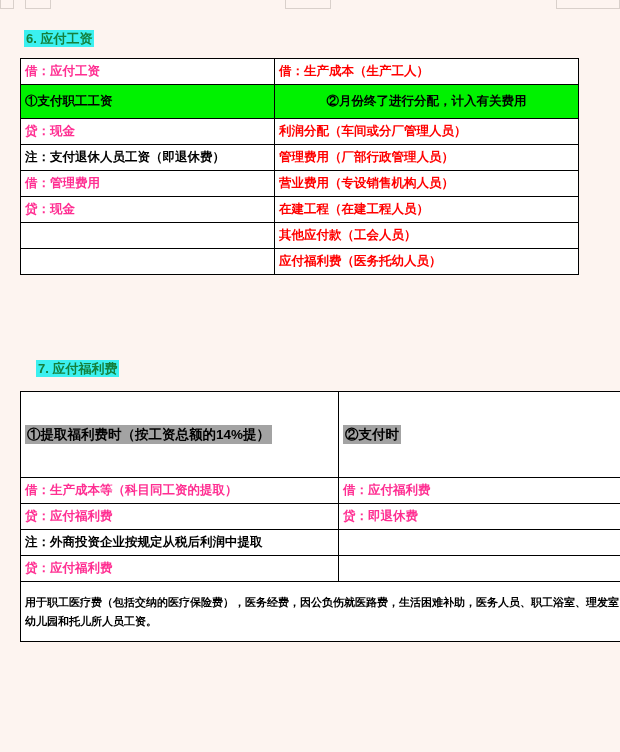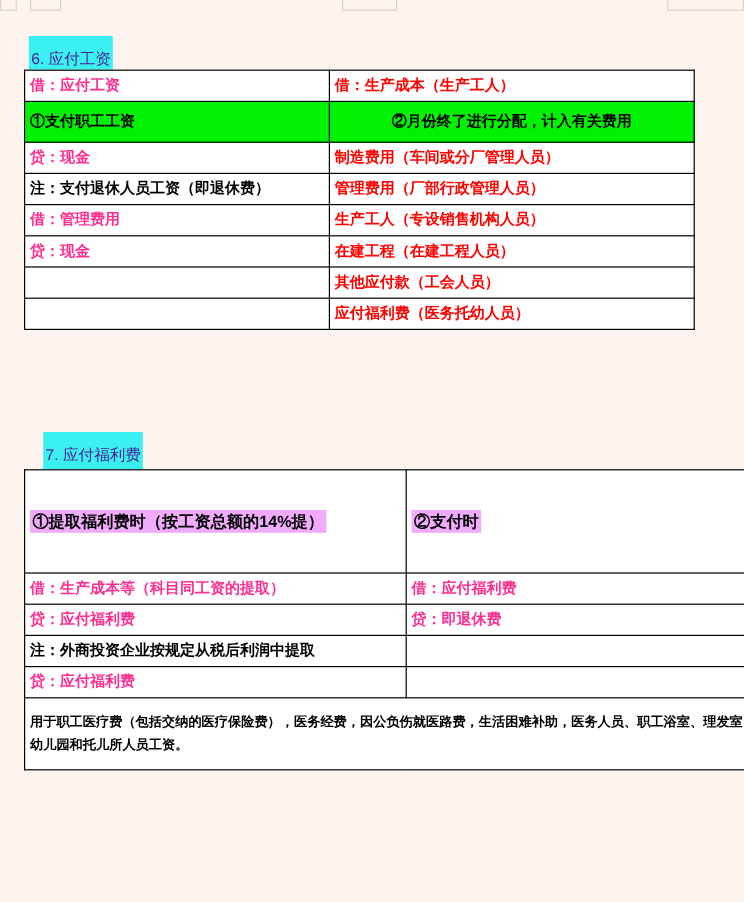--- a/index.html
+++ b/index.html
@@ -34,24 +34,24 @@
     height: 9px;
     border-bottom: 1px solid #d9d0cb;
     border-left: 1px solid #d9d0cb;
     border-right: 1px solid #d9d0cb;
     box-sizing: border-box;
   }
 
   .section-title {
     position: absolute;
     font-size: 13px;
-    font-weight: normal;
-    color: #4c1d95;
+    font-weight: bold;
+    color: #15803d;
     background: #3bf0f0;
-    padding: 11px 2px;
+    padding: 1px 2px;
     white-space: nowrap;
     line-height: 15px;
   }
 
   table.grid {
     position: absolute;
     border-collapse: collapse;
     table-layout: fixed;
     background: #ffffff;
   }
@@ -102,21 +102,21 @@
     top: 391px;
     left: 20px;
     width: 578px;
   }
   #t2 td.c1 { width: 318px; }
   #t2 td.c2 { width: 296px; }
   #t2 td.big { height: 86px; }
   #t2 td.note { height: 60px; }
   #t2 .hl-inline {
     display: inline-block;
-    background: #f0abfc;
+    background: #a3a3a3;
     padding: 2px 2px;
   }
   #t2 .note-text {
     font-size: 11px;
     line-height: 19px;
     color: #000000;
     font-weight: bold;
     padding: 2px 0;
   }
 </style>
@@ -139,29 +139,29 @@
         <tr>
       <td class="c1 pink ind1">借：应付工资</td>
       <td class="c2 red ind1">借：生产成本（生产工人）</td>
     </tr>
     <tr>
       <td class="c1 hdr hl">①支付职工工资</td>
       <td class="c2 hdr hl center">②月份终了进行分配，计入有关费用</td>
     </tr>
     <tr>
       <td class="c1 pink ind2">贷：现金</td>
-      <td class="c2 red ind3">制造费用（车间或分厂管理人员）</td>
+      <td class="c2 red ind3">利润分配（车间或分厂管理人员）</td>
     </tr>
     <tr>
       <td class="c1 blk ind1">注：支付退休人员工资（即退休费）</td>
       <td class="c2 red ind3">管理费用（厂部行政管理人员）</td>
     </tr>
     <tr>
       <td class="c1 pink ind1">借：管理费用</td>
-      <td class="c2 red ind3">生产工人（专设销售机构人员）</td>
+      <td class="c2 red ind3">营业费用（专设销售机构人员）</td>
     </tr>
     <tr>
       <td class="c1 pink ind2">贷：现金</td>
       <td class="c2 red ind3">在建工程（在建工程人员）</td>
     </tr>
     <tr>
       <td class="c1 blk ind1"></td>
       <td class="c2 red ind3">其他应付款（工会人员）</td>
     </tr>
     <tr>

